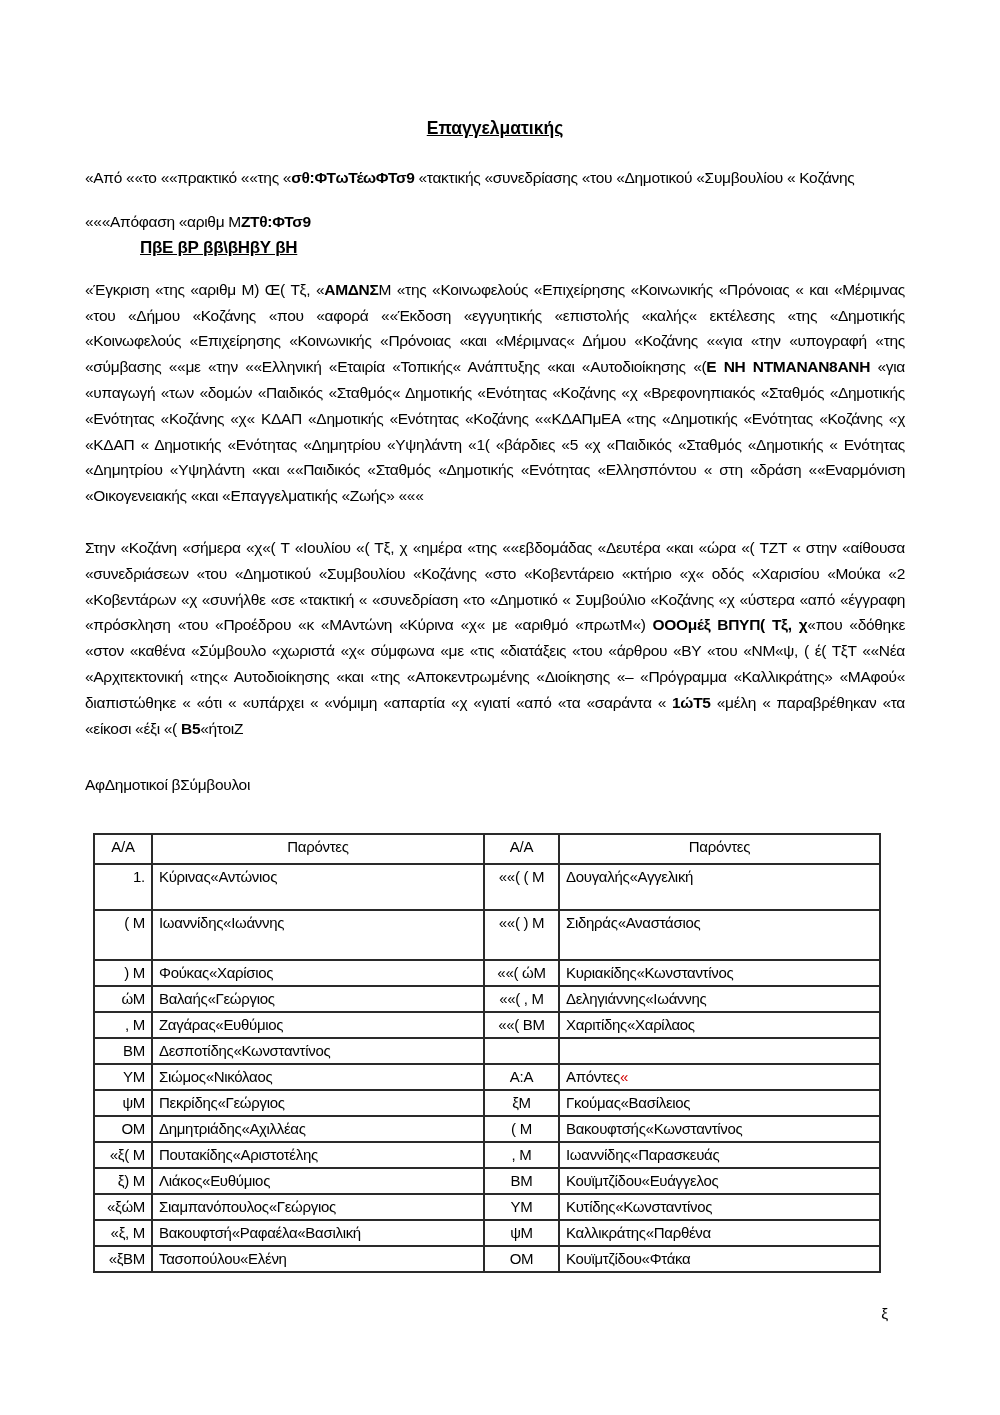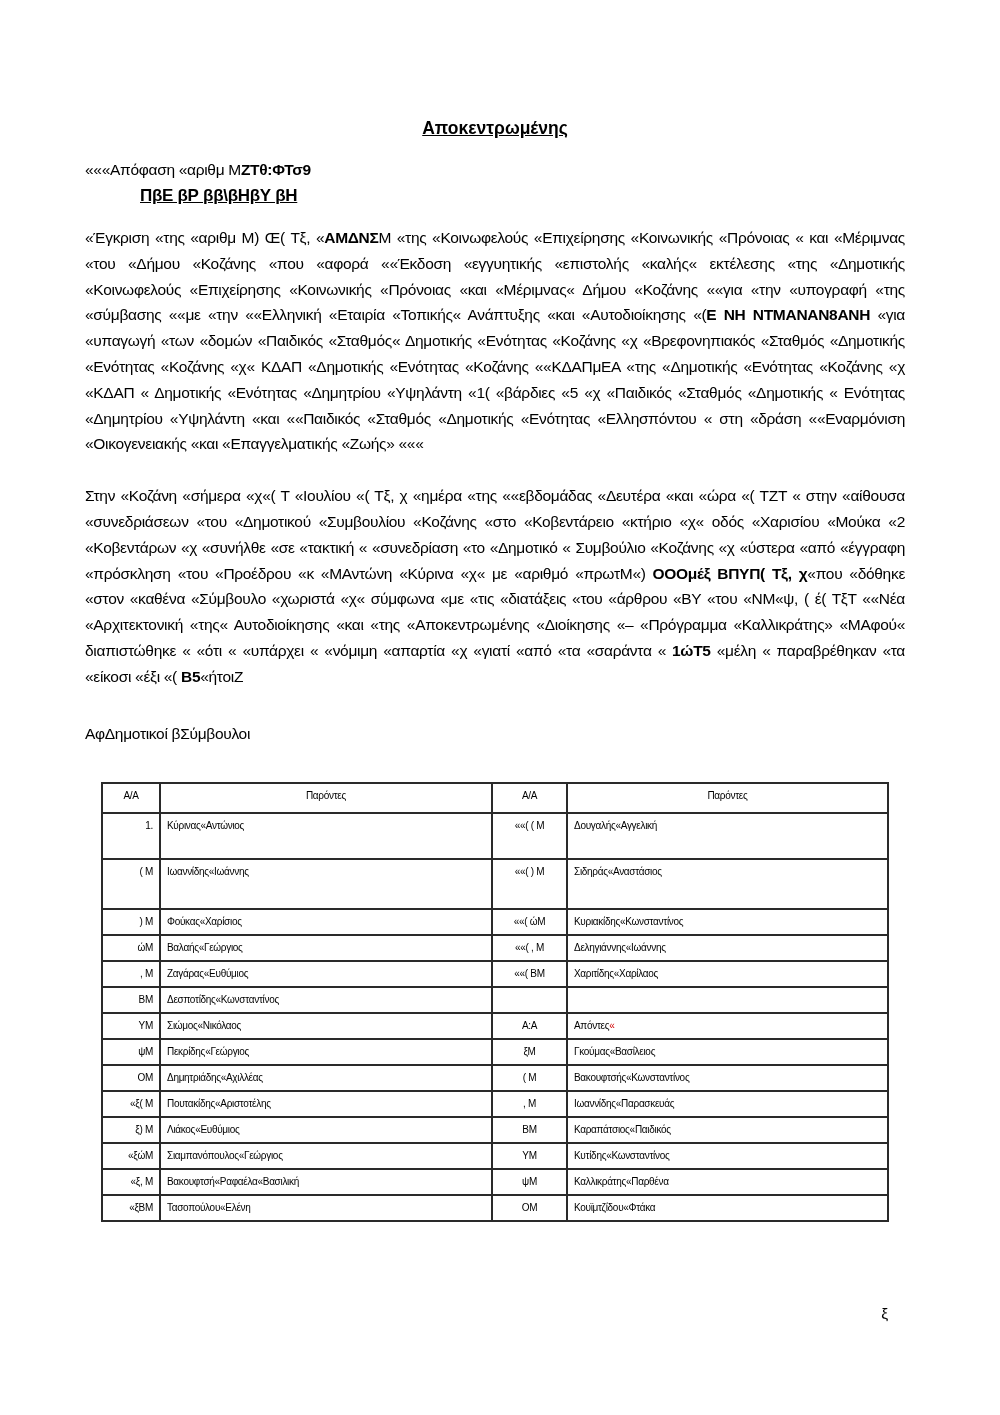--- a/index.html
+++ b/index.html
@@ -35,25 +35,25 @@
     font-weight:bold;
     font-size:17px;
     line-height:26px;
   }
   .summary-heading span{text-decoration:underline;}
   .para-approval{margin-top:16px;}
   .para-session{margin-top:26px;}
   .councilors-line{margin-top:32px;line-height:24px;}
   table.council{
     margin-top:36px;
-    margin-left:16px;
+    margin-left:8px;
     width:786px;
     border-collapse:collapse;
     table-layout:fixed;
-    font-size:10px;
+    font-size:15px;
     letter-spacing:-0.3px;
   }
   table.council th, table.council td{
     border:2px solid #2a2a2a;
     vertical-align:top;
     line-height:22px;
     padding:1px 6px;
     overflow:hidden;
     white-space:nowrap;
   }
@@ -72,22 +72,23 @@
     right:112px;
     font-size:15.5px;
   }
   b,.bold{font-weight:bold;}
 </style>
 </head>
 <body>
 
 <div class="page">
 
-  <div class="doc-title">Αποκεντρωμένης</div>
-
+  <div class="doc-title">Επαγγελματικής</div>
+
+  <div class="para intro"><span>«Από ««το ««πρακτικό ««της «</span><span class="bold">σθ:ΦΤωΤέωΦΤσ9 </span><span>«τακτικής «συνεδρίασης «του «Δημοτικού «Συμβουλίου « Κοζάνης</span></div>
 
   <div class="decision-line"><span>«««Απόφαση «αριθμ Μ</span><span class="bold">ΖΤθ:ΦΤσ9</span></div>
 
   <div class="summary-heading"><span>ΠβΕ βΡ ββ\βΗβΥ βΗ</span></div>
 
   <div class="para para-approval"><span>«Έγκριση «της «αριθμ Μ) Œ( Τξ,  «</span><span class="bold">ΑΜΔΝΣ</span><span>Μ «της «Κοινωφελούς «Επιχείρησης «Κοινωνικής «Πρόνοιας « και «Μέριμνας «του «Δήμου «Κοζάνης «που «αφορά ««Έκδοση «εγγυητικής «επιστολής «καλής« εκτέλεσης «της «Δημοτικής «Κοινωφελούς «Επιχείρησης «Κοινωνικής «Πρόνοιας «και «Μέριμνας« Δήμου «Κοζάνης ««για «την «υπογραφή «της «σύμβασης ««με «την ««Ελληνική «Εταιρία «Τοπικής« Ανάπτυξης «και «Αυτοδιοίκησης «(</span><span class="bold">Ε ΝΗ ΝΤΜΑΝΑΝ8ΑΝΗ </span><span>«για «υπαγωγή «των «δομών «Παιδικός «Σταθμός« Δημοτικής «Ενότητας «Κοζάνης «χ «Βρεφονηπιακός «Σταθμός «Δημοτικής «Ενότητας «Κοζάνης «χ« ΚΔΑΠ «Δημοτικής «Ενότητας «Κοζάνης ««ΚΔΑΠμΕΑ «της «Δημοτικής «Ενότητας «Κοζάνης «χ «ΚΔΑΠ « Δημοτικής «Ενότητας «Δημητρίου «Υψηλάντη «1(  «βάρδιες «5 «χ «Παιδικός «Σταθμός «Δημοτικής « Ενότητας «Δημητρίου «Υψηλάντη «και ««Παιδικός «Σταθμός «Δημοτικής «Ενότητας «Ελλησπόντου « στη «δράση ««Εναρμόνιση «Οικογενειακής «και «Επαγγελματικής «Ζωής» «««</span></div>
 
   <div class="para para-session"><span>Στην «Κοζάνη «σήμερα «χ«( Τ «Ιουλίου «( Τξ, χ «ημέρα «της ««εβδομάδας «Δευτέρα «και «ώρα «( ΤΖΤ « στην «αίθουσα «συνεδριάσεων «του «Δημοτικού «Συμβουλίου «Κοζάνης «στο «Κοβεντάρειο «κτήριο «χ« οδός «Χαρισίου «Μούκα «2 «Κοβεντάρων «χ «συνήλθε «σε «τακτική « «συνεδρίαση «το «Δημοτικό « Συμβούλιο «Κοζάνης «χ «ύστερα «από «έγγραφη «πρόσκληση «του «Προέδρου «κ «ΜΑντώνη «Κύρινα «χ« με «αριθμό «πρωτΜ«) </span><span class="bold">ΟΟΟμέξ ΒΠΥΠ( Τξ, χ</span><span>«που «δόθηκε «στον «καθένα «Σύμβουλο «χωριστά «χ« σύμφωνα «με «τις «διατάξεις «του «άρθρου «ΒΥ «του «ΝΜ«ψ, ( έ( ΤξΤ ««Νέα «Αρχιτεκτονική «της« Αυτοδιοίκησης «και «της «Αποκεντρωμένης «Διοίκησης «– «Πρόγραμμα «Καλλικράτης» «ΜΑφού« διαπιστώθηκε « «ότι « «υπάρχει « «νόμιμη «απαρτία «χ «γιατί «από «τα «σαράντα « </span><span class="bold">1ώΤ5</span><span> «μέλη « παραβρέθηκαν «τα «είκοσι «έξι «( </span><span class="bold">Β5</span><span>«ήτοιΖ</span></div>
 
   <div class="councilors-line">ΑφΔημοτικοί βΣύμβουλοι</div>
@@ -165,21 +166,21 @@
         <tr>
           <td class="aa1">«ξ( Μ</td>
           <td class="nm">Πουτακίδης«Αριστοτέλης</td>
           <td class="aa2">, Μ</td>
           <td class="nm">Ιωαννίδης«Παρασκευάς</td>
         </tr>
         <tr>
           <td class="aa1">ξ) Μ</td>
           <td class="nm">Λιάκος«Ευθύμιος</td>
           <td class="aa2">ΒΜ</td>
-          <td class="nm">Καραπάτσιος«Παιδικός</td>
+          <td class="nm">Κουϊμτζίδου«Ευάγγελος</td>
         </tr>
         <tr>
           <td class="aa1">«ξώΜ</td>
           <td class="nm">Σιαμπανόπουλος«Γεώργιος</td>
           <td class="aa2">ΥΜ</td>
           <td class="nm">Κυτίδης«Κωνσταντίνος</td>
         </tr>
         <tr>
           <td class="aa1">«ξ, Μ</td>
           <td class="nm">Βακουφτσή«Ραφαέλα«Βασιλική</td>

